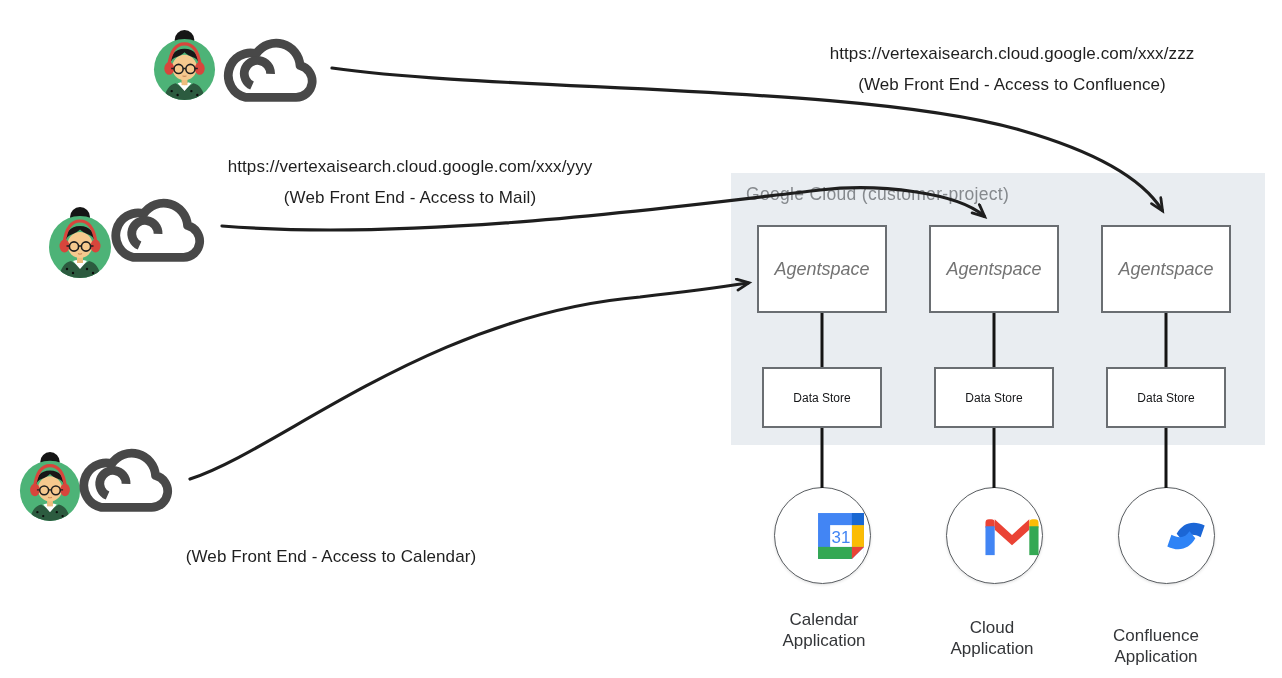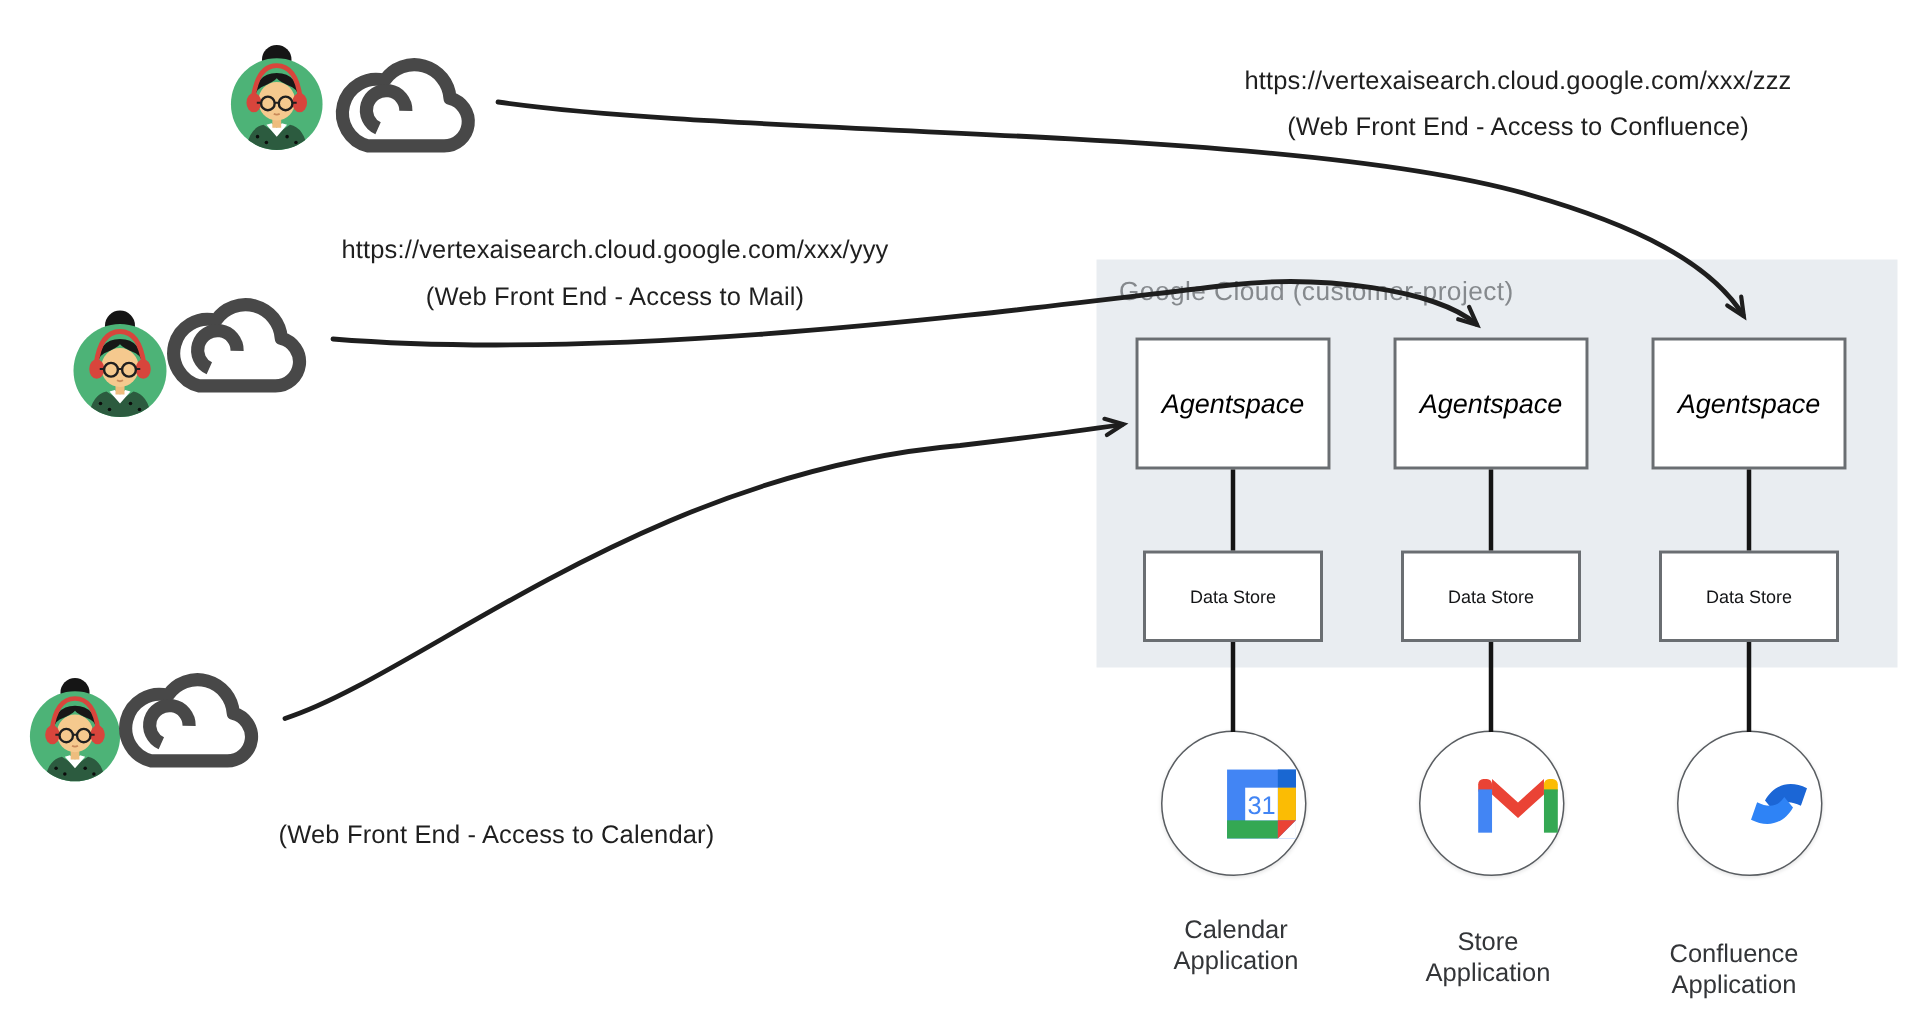--- a/index.html
+++ b/index.html
@@ -2,21 +2,21 @@
 <html><head>
 <meta charset="utf-8">
 <style>
   html,body{margin:0;padding:0;background:#fff;}
   #canvas{position:relative;width:1282px;height:678px;background:#ffffff;overflow:hidden;
           font-family:"Liberation Sans","DejaVu Sans",sans-serif;color:#202124;}
   .url-block{position:absolute;width:440px;text-align:center;font-size:17px;line-height:31px;color:#1f1f1f;letter-spacing:.1px;}
   .gcp-region{position:absolute;left:731px;top:173px;width:534px;height:272px;background:#e9edf1;}
   .gcp-label{position:absolute;left:15px;top:11px;font-size:17.5px;color:#85898d;letter-spacing:.3px;white-space:nowrap;}
   .node{position:absolute;background:#fff;border:2px solid #6a6e72;display:flex;align-items:center;justify-content:center;box-sizing:border-box;}
-  .agent{width:130px;height:88px;font-style:italic;font-size:18px;color:#000000;}
+  .agent{width:130px;height:88px;font-style:italic;font-size:18px;color:#737373;}
   .store{width:120px;height:61px;font-size:12px;color:#141517;}
   .app-circle{position:absolute;width:97px;height:97px;border-radius:50%;background:#fff;border:1.6px solid #595d61;
               display:flex;align-items:center;justify-content:flex-end;box-sizing:border-box;box-shadow:0 1px 3px rgba(0,0,0,.12);}
   .app-label{position:absolute;width:160px;text-align:center;font-size:17px;line-height:21px;color:#333538;}
   #arrow-layer{position:absolute;left:0;top:0;z-index:5;pointer-events:none;}
   .avatar-svg,.cloud-svg{position:absolute;}
 </style>
 </head>
 <body>
 
@@ -84,21 +84,21 @@
       <path d="M16 22 C21 13 30 10 40 15 L36.5 25 C29.5 21.5 24.5 22.5 21 28 Z" fill="#1b66d6"></path>
       <path d="M32 26 C27 35 18 38 8 33 L11.5 23 C18.5 26.5 23.5 25.5 27 20 Z" fill="#2e83f6"></path>
     </svg>
   </div>
 
   <div class="app-label" style="left:744px;top:609px;">
     <div>Calendar</div>
     <div>Application</div>
   </div>
   <div class="app-label" style="left:912px;top:617px;">
-    <div>Store</div>
+    <div>Cloud</div>
     <div>Application</div>
   </div>
   <div class="app-label" style="left:1076px;top:625px;">
     <div>Confluence</div>
     <div>Application</div>
   </div>
 
   <svg class="avatar-svg" style="left:152px;top:28px;" width="65" height="73" viewBox="0 0 66 74">
     <circle cx="33" cy="12" r="10" fill="#151515"></circle>
     <clipPath id="clipA1">

